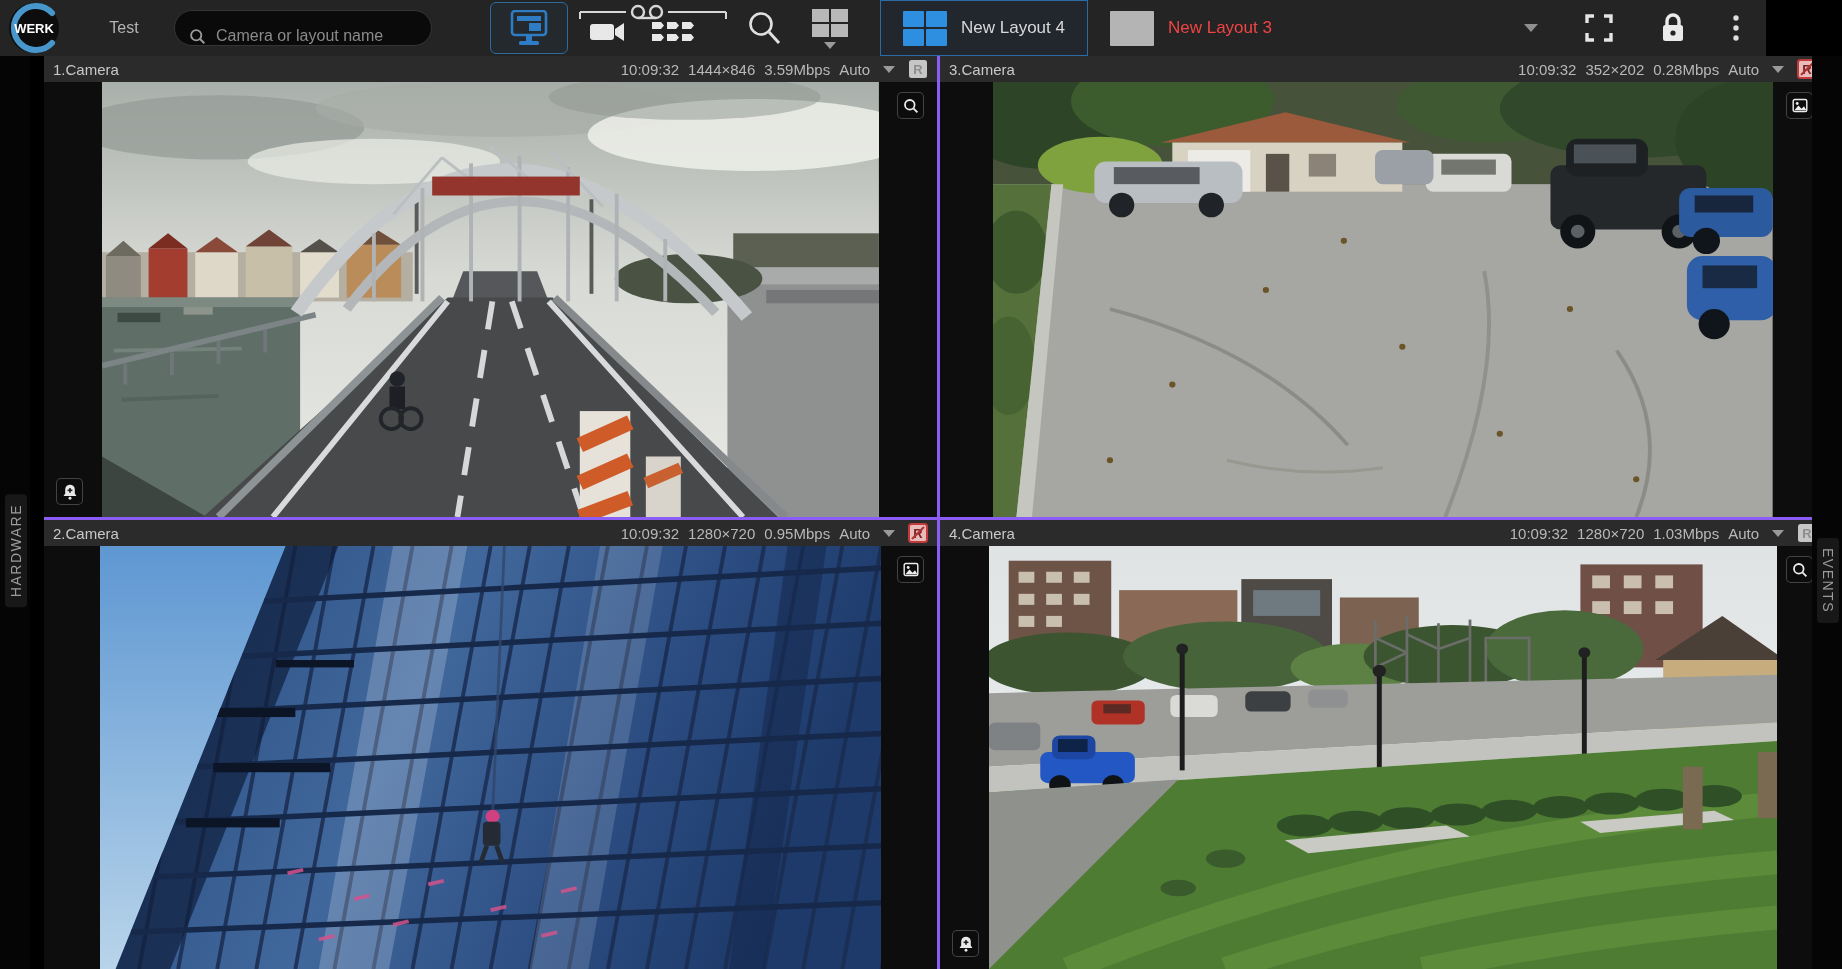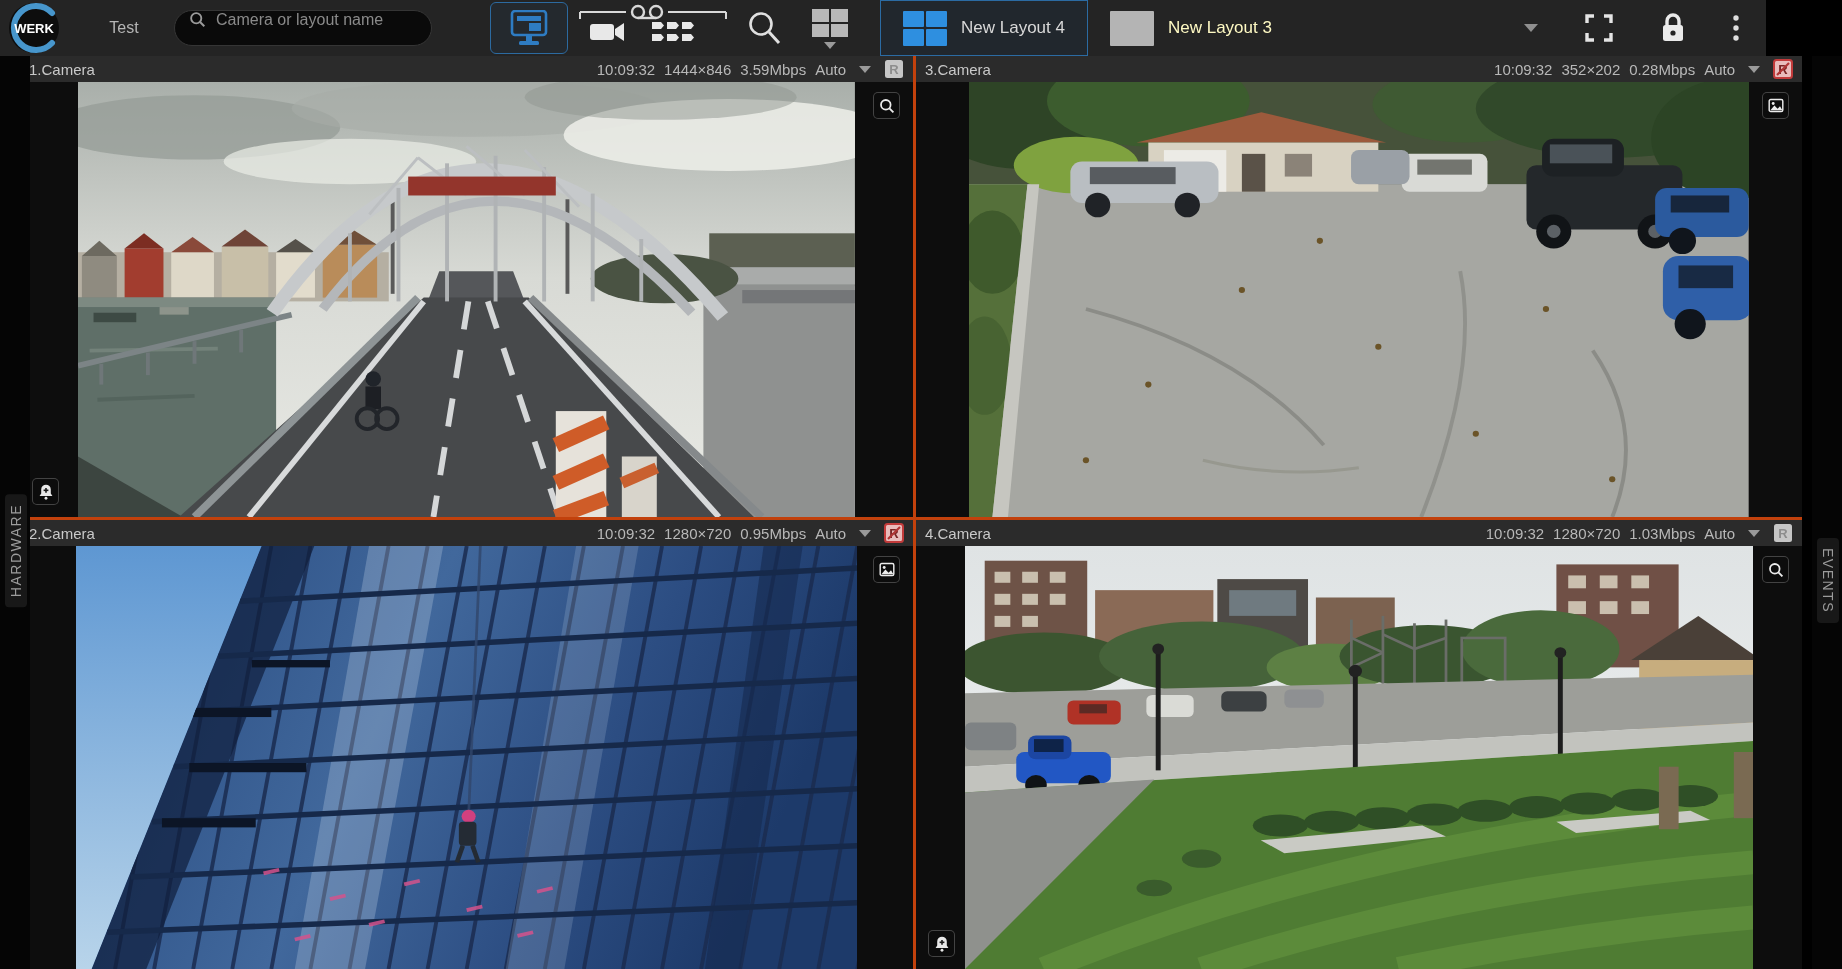--- a/index.html
+++ b/index.html
@@ -6,58 +6,58 @@
   html,body { width:1842px; height:969px; background:#000; overflow:hidden;
               font-family:"Liberation Sans", sans-serif; }
 
   
   .topbar { position:absolute; left:0; top:0; width:1766px; height:56px;
             background:#242424; display:flex; align-items:center; z-index:10; }
   .logo { width:52px; height:52px; margin-left:8px; flex:none; }
   .env-label { color:#b5b5b5; font-size:16px; margin:0 0 0 42px; width:44px; text-align:center; }
   .searchbox { margin-left:28px; width:258px; height:36px; background:#0a0a0a;
                border:1px solid #353535; border-radius:18px; display:flex;
-               align-items:flex-start; padding:0 14px; gap:10px; }
+               align-items:flex-end; padding:0 14px; gap:10px; }
   .searchbox input { background:transparent; border:none; outline:none; color:#cfcfcf;
                      font-size:16px; width:180px; font-family:"Liberation Sans",sans-serif; }
   .searchbox input::placeholder { color:#8a8a8a; }
   .mode-btn { margin-left:58px; width:78px; height:52px; border:1px solid #2c6aa0;
               border-radius:6px; background:rgba(40,90,140,0.10); display:flex;
               align-items:center; justify-content:center; flex:none; }
   .rec-group { position:relative; margin-left:10px; width:152px; height:54px; flex:none; }
   .rec-row { position:absolute; left:0; top:18px; width:100%; display:flex; gap:22px; padding-left:10px; }
   .tool-btn { background:none; border:none; color:#e3e3e3; display:flex; align-items:center;
               justify-content:center; cursor:pointer; }
   .big-search { margin-left:16px; }
   .grid-select { margin-left:28px; display:flex; flex-direction:column; align-items:center; gap:3px; }
   .caret-down { width:0; height:0; border-left:6px solid transparent; border-right:6px solid transparent;
                 border-top:7px solid #9a9a9a; }
   .tabs { display:flex; margin-left:30px; height:56px; align-items:stretch; }
-  .tab { display:flex; align-items:center; gap:14px; padding:0 22px; color:#fef9c3; font-size:17px; }
+  .tab { display:flex; align-items:center; gap:14px; padding:0 22px; color:#ef4444; font-size:17px; }
   .tab.active { border:1px solid #2b6ba3; background:#21272d; color:#d8d8d8;justify-content:space-between; }
   .tab-grid-icon { width:44px; height:35px; display:grid; grid-template-columns:1fr 1fr;
                    grid-template-rows:1fr 1fr; gap:2px; }
   .tab-grid-icon span { background:#2e8fe0; border-radius:1px; }
   .tab-solid-icon { width:44px; height:35px; background:#b4b4b4; border-radius:1px; }
   .topbar-right { margin-left:auto; display:flex; align-items:center; gap:46px; margin-right:26px; }
   .chevron { width:0; height:0; border-left:7px solid transparent; border-right:7px solid transparent;
              border-top:8px solid #8f8f8f; }
 
   
   .side-strip { position:absolute; top:56px; bottom:0; width:30px; background:#050505; z-index:8; }
   .side-strip.left { left:0; } .side-strip.right { right:0; }
   .v-label { position:absolute; color:#9c9c9c; font-size:14px; letter-spacing:1.5px;
              background:#181818; border-radius:4px; padding:10px 3px; }
   .side-strip.left .v-label { writing-mode:vertical-rl; transform:rotate(180deg); top:438px; left:5px; }
   .side-strip.right .v-label { writing-mode:vertical-rl; top:482px; left:5px; }
 
   
-  .cam-grid { position:absolute; left:20px; top:56px; width:1782px; height:913px;
+  .cam-grid { position:absolute; left:44px; top:56px; width:1782px; height:913px;
               display:grid; grid-template-columns:893px 1fr; grid-template-rows:461px 1fr;
-              gap:3px; background:#c2410c; }
+              gap:3px; background:#8b5cf6; }
   .tile { position:relative; background:#121212; display:flex; flex-direction:column; overflow:hidden; }
   .tile-header { flex:none; height:26px; background:#2b2b2b; display:flex; align-items:center;
                  padding:0 9px; color:#c9c9c9; font-size:15px; }
   .tile-stats { margin-left:auto; display:flex; align-items:center; gap:9px; color:#b8b8b8; }
   .tile-caret { width:0; height:0; border-left:6px solid transparent; border-right:6px solid transparent;
                 border-top:7px solid #9a9a9a; margin:0 4px; }
   .video { flex:1 1 auto; position:relative; display:flex; justify-content:center; background:#0d0d0d; min-height:0; }
   .video svg.scene { height:100%; display:block; }
   .ov-btn { position:absolute; width:27px; height:27px; border-radius:5px;
             background:rgba(12,12,12,0.55); border:1px solid rgba(210,210,210,0.28);

